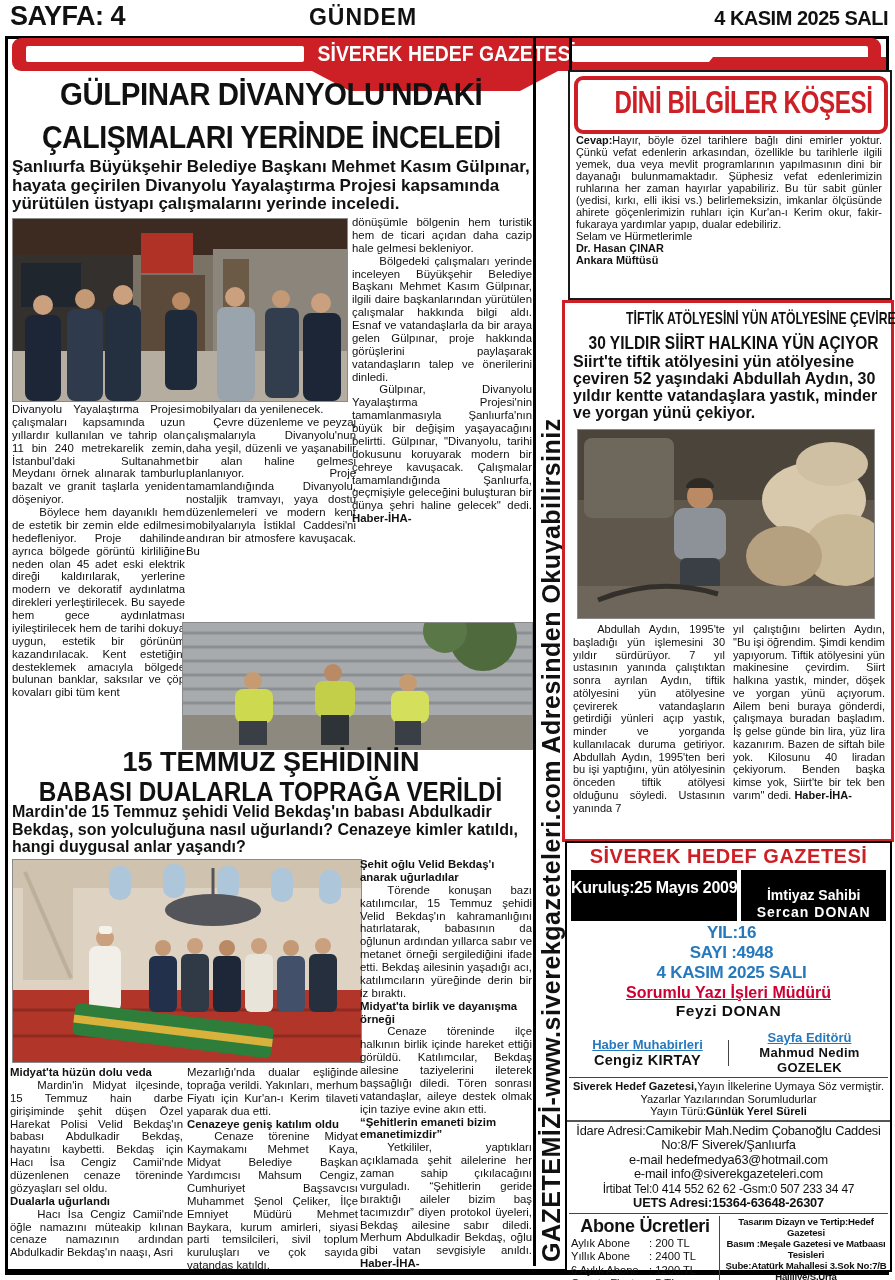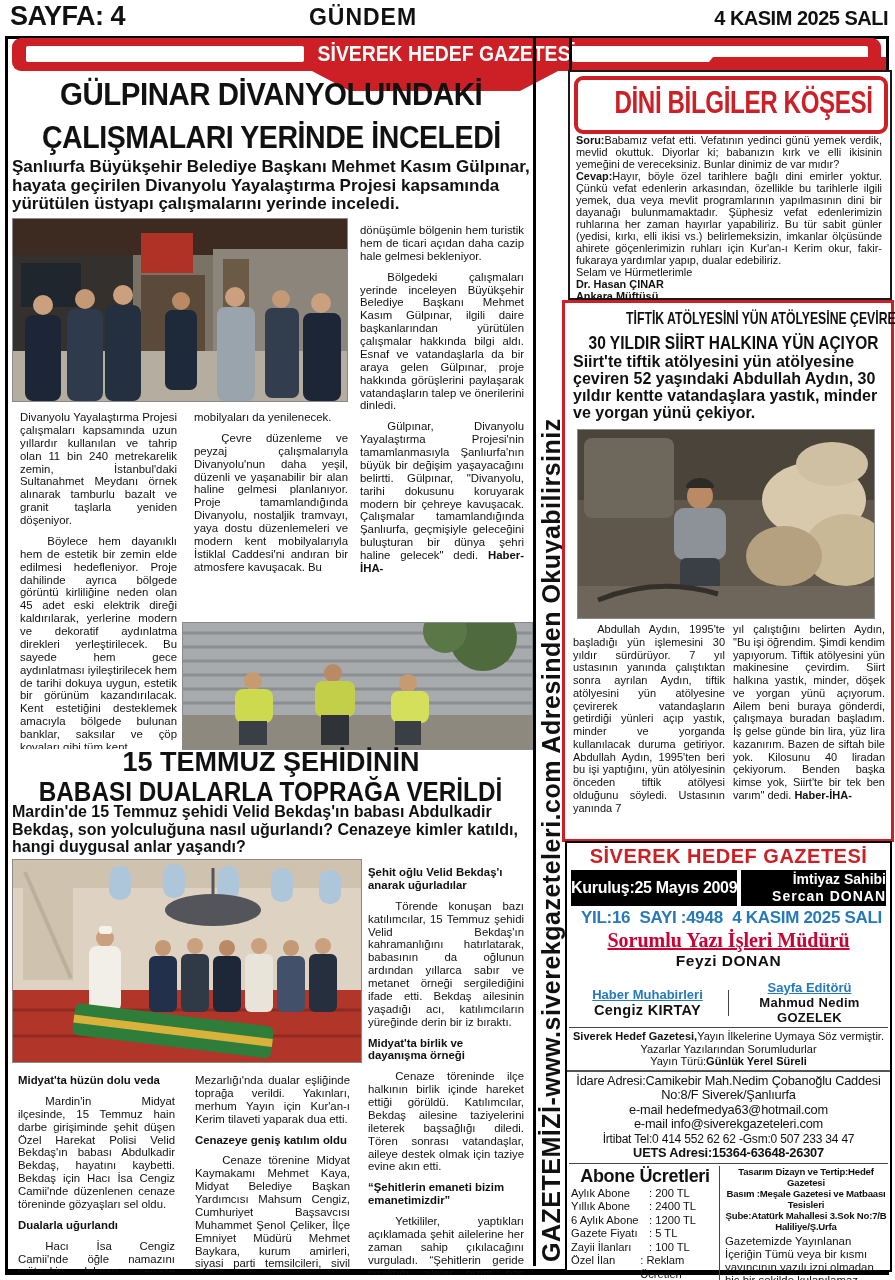--- a/index.html
+++ b/index.html
@@ -22,21 +22,21 @@
   .banner-title{left:300px;top:41px;width:278px;text-align:center;color:#fff;font-weight:bold;font-size:22px;}
   .banner-tail{left:310px;top:70px;width:250px;height:21px;background:#cd2026;
                clip-path:polygon(0 0,100% 0,84% 100%,16% 100%);}
   .banner-ribbon{left:700px;top:57px;width:186px;height:16px;background:#cd2026;
                clip-path:polygon(7% 0,100% 0,100% 100%,0 100%);}
   
   .headline-main{font-weight:bold;letter-spacing:-0.5px;line-height:38px;}
   .headline-main .cond{font-size:31px;}
   .lead{font-weight:bold;line-height:1.1;text-align:left;}
   .col{font-size:11.4px;line-height:1.13;text-align:justify;}
-  .col p{margin:8px;}
+  .col p{margin:0;}
   .col .ind{text-indent:2.4em;}
   .col .subhead{font-weight:bold;text-align:left;}
   
   .photo{border:1px solid #8a8a8a;overflow:hidden;background:#cfcabf;}
   .photo svg{display:block;width:100%;height:100%;}
   
   .strip{left:533px;top:36px;width:33px;height:1230px;border-left:3px solid #000;border-right:3px solid #000;}
   .strip-text{left:536px;top:36px;width:30px;height:1226px;writing-mode:vertical-rl;transform:rotate(180deg);
               font-weight:bold;font-size:25px;line-height:30px;white-space:nowrap;letter-spacing:0.5px;}
   
@@ -50,25 +50,25 @@
   .tiftik-box{left:562px;top:300px;width:326px;height:536px;border:3px solid #cd2026;background:#fff;}
   .tiftik-headline{position:absolute;left:0;top:4px;width:100%;text-align:center;font-weight:bold;line-height:24px;}
   .tiftik-lead{position:absolute;left:8px;top:50px;width:306px;font-size:16px;font-weight:bold;line-height:1.07;}
   .tiftik-col{position:absolute;top:320px;width:152px;height:208px;font-size:11px;line-height:1.16;text-align:justify;}
   .tiftik-col p{margin:0;}
   
   .kunye{left:565px;top:841px;width:323px;height:427px;border:2px solid #000;background:#fff;font-size:12px;}
   .kunye-title{text-align:center;color:#cd2026;font-weight:bold;font-size:20px;letter-spacing:0.5px;margin-top:2px;}
   .kunye-band{display:flex;gap:4px;margin:2px 4px 0 4px;}
   .kband-cell{background:#000;color:#fff;font-weight:bold;}
-  .kband-left{flex:1.15;font-size:16px;line-height:36px;text-align:center;letter-spacing:-0.3px;}
-  .kband-right{flex:1;font-size:14px;line-height:17px;text-align:right;padding-top:1px;}
+  .kband-left{flex:1.15;font-size:16px;line-height:36px;letter-spacing:-0.3px;}
+  .kband-right{flex:1;font-size:14px;line-height:17px;text-align:center;padding-top:17px;}
   .kunye-blue{display:flex;justify-content:space-between;align-items:center;color:#2779bd;font-weight:bold;
-              font-size:17px;padding:2px 8px 0 14px;letter-spacing:-0.3px;}
-  .k-sorumlu{text-align:center;color:#c03;font-weight:bold;font-size:20px;text-decoration:underline;margin-top:1px;font-family:Liberation Serif, serif;}
+              font-size:17px;padding:2px 8px 0 14px;letter-spacing:-0.3px;flex-direction:column;}
+  .k-sorumlu{text-align:center;color:#c03;font-weight:bold;font-size:16px;text-decoration:underline;margin-top:1px;}
   .k-feyzi{text-align:center;font-weight:bold;font-size:15.5px;letter-spacing:0.5px;}
   .k-row3{display:flex;align-items:center;margin-top:10px;}
   .k-row3 .cell{flex:1;text-align:center;}
   .k-role{color:#2779bd;text-decoration:underline;font-size:13px;font-weight:bold;}
   .k-name{font-weight:bold;font-size:14.5px;letter-spacing:0.3px;}
   .k-div{width:1px;height:26px;background:#444;}
   .k-rule{border-top:1.5px solid #444;margin:2px 2px;}
   .k-rule2{border-top:2.5px solid #555;margin:2px 0;}
   .k-small{text-align:center;font-size:11px;line-height:12.5px;}
   .k-addr{text-align:center;font-size:12.8px;line-height:14.5px;letter-spacing:-0.2px;}
@@ -234,34 +234,33 @@
   </div>
 
   <div class="abs col" style="left:10px;top:1066px;width:173px;height:206px;overflow:hidden;">
     <p class="subhead">Midyat'ta hüzün dolu veda</p>
     <p class="ind">Mardin'in Midyat ilçesinde, 15 Temmuz hain darbe girişiminde şehit düşen Özel Harekat Polisi Velid Bekdaş'ın babası Abdulkadir Bekdaş, hayatını kaybetti. Bekdaş için Hacı İsa Cengiz Camii'nde düzenlenen cenaze töreninde gözyaşları sel oldu.</p>
     <p class="subhead">Dualarla uğurlandı</p>
     <p class="ind">Hacı İsa Cengiz Camii'nde öğle namazını müteakip kılınan cenaze namazının ardından Abdulkadir Bekdaş'ın naaşı, Asri</p>
   </div>
 
   <div class="abs col" style="left:187px;top:1066px;width:171px;height:206px;overflow:hidden;">
-    <p>Mezarlığı'nda dualar eşliğinde toprağa verildi. Yakınları, merhum Yayın için Kur'an-ı Kerim tilaveti yaparak dua etti.</p>
+    <p>Mezarlığı'nda dualar eşliğinde toprağa verildi. Yakınları, merhum Fiyatı için Kur'an-ı Kerim tilaveti yaparak dua etti.</p>
     <p class="subhead">Cenazeye geniş katılım oldu</p>
     <p class="ind">Cenaze törenine Midyat Kaymakamı Mehmet Kaya, Midyat Belediye Başkan Yardımcısı Mahsum Cengiz, Cumhuriyet Başsavcısı Muhammet Şenol Çeliker, İlçe Emniyet Müdürü Mehmet Baykara, kurum amirleri, siyasi parti temsilcileri, sivil toplum kuruluşları ve çok sayıda vatandaş katıldı.</p>
   </div>
 
   <div class="abs strip"></div>
   <div class="abs strip-text">GAZETEMİZİ-www.siverekgazeteleri.com Adresinden Okuyabilirsiniz</div>
 
   <div class="abs dini-box">
     <div class="dini-title-box">
       <span class="cond" style="transform:scaleX(0.78);">DİNİ BİLGİLER KÖŞESİ</span>
     </div>
     <div class="dini-body">
-      <p><b>Soru:</b><span>Babamız vefat etti. Vefatının yedinci günü yemek verdik, mevlid okuttuk. Diyorlar ki; babanızın kırk ve elli ikisinin yemeğini de vereceksiniz. Bunlar dinimiz de var mıdır?</span></p>
       <p><b>Cevap:</b><span>Hayır, böyle özel tarihlere bağlı dini emirler yoktur. Çünkü vefat edenlerin arkasından, özellikle bu tarihlerle ilgili yemek, dua veya mevlit programlarının yapılmasının dini bir dayanağı bulunmamaktadır. Şüphesiz vefat edenlerimizin ruhlarına her zaman hayırlar yapabiliriz. Bu tür sabit günler (yedisi, kırkı, elli ikisi vs.) belirlemeksizin, imkanlar ölçüsünde ahirete göçenlerimizin ruhları için Kur'an-ı Kerim okur, fakir-fukaraya yardımlar yapıp, dualar edebiliriz.</span></p>
       <p style="text-align:left;">Selam ve Hürmetlerimle</p>
       <p class="b" style="text-align:left;">Dr. Hasan ÇINAR</p>
       <p class="b" style="text-align:left;">Ankara Müftüsü</p>
     </div>
   </div>
 
   <div class="abs tiftik-box">
     <div class="tiftik-headline">
       <span class="cond" style="font-size:17px;transform:scaleX(0.72);">TİFTİK ATÖLYESİNİ YÜN ATÖLYESİNE ÇEVİREN USTA</span><br>

